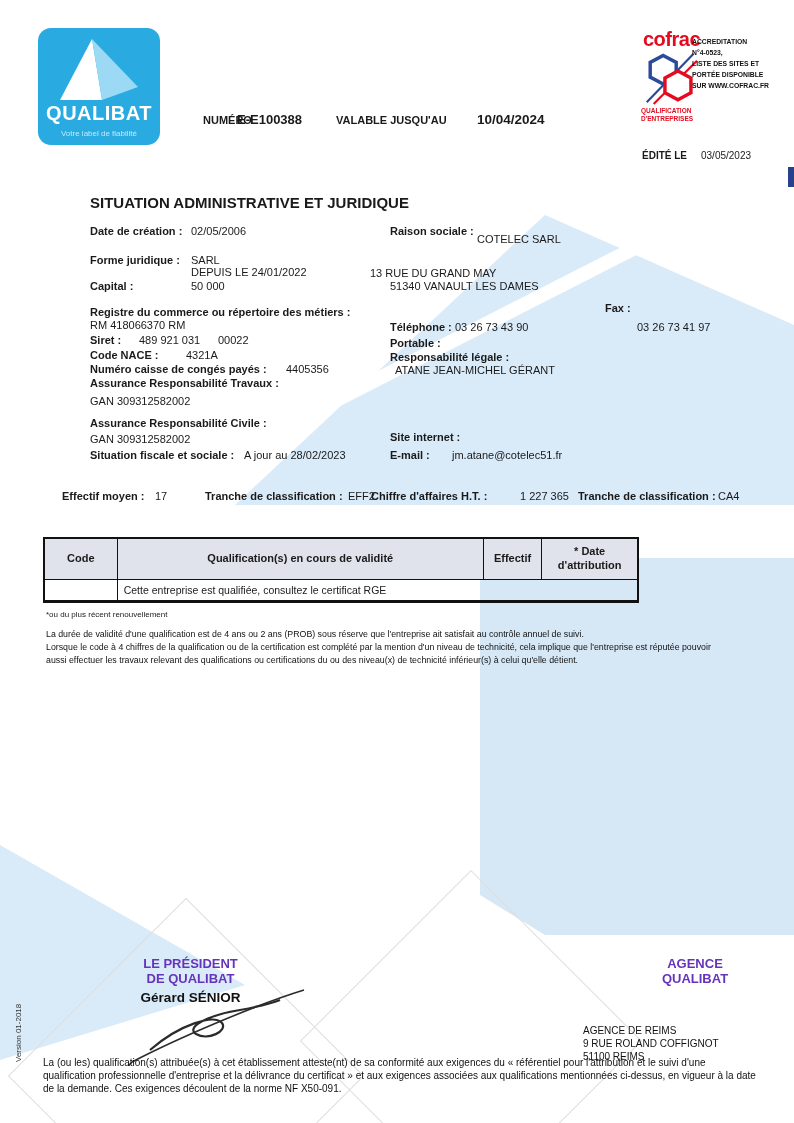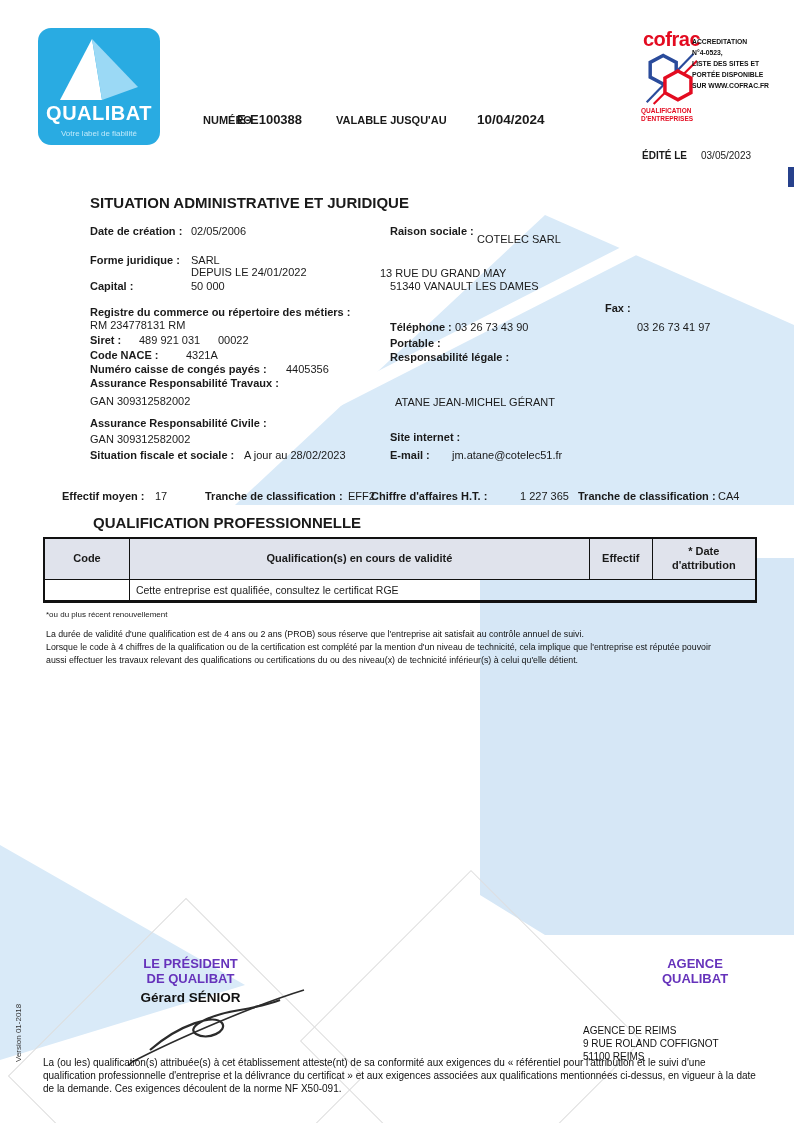--- a/index.html
+++ b/index.html
@@ -27,21 +27,21 @@
   .title{position:absolute;left:175px;top:40px;font-size:27px;font-weight:800;
     letter-spacing:1px;color:#0d0d0d;white-space:nowrap;}
   
   .cofrac-name{position:absolute;left:643px;top:28px;font-size:20px;font-weight:bold;
     color:#e30b20;letter-spacing:-.5px;}
   .cofrac-sub{position:absolute;left:641px;top:107px;font-size:6.5px;font-weight:bold;
     color:#e30b20;line-height:1.3;}
   .accred{position:absolute;left:692px;top:37px;width:100px;font-size:6.8px;
     font-weight:bold;color:#111;line-height:1.6;}
   
-  .qtable{position:absolute;left:43px;top:537px;width:714px;border-collapse:collapse;
+  .qtable{position:absolute;left:43px;top:537px;width:596px;border-collapse:collapse;
     font-size:11px;border:2px solid #111;border-bottom:3px solid #111;}
   .qtable th{border:1.5px solid #111;background:#e0e3ec;font-weight:bold;
     height:36px;padding:2px 4px;text-align:center;font-size:11px;line-height:1.25;}
   .qtable td{border:1.5px solid #111;height:18px;padding:1px 6px;font-size:10.5px;}
   .col-code{width:80px;}
   .col-qual{width:482px;}
   .col-eff{width:55px;}
   .col-date{width:97px;}
   .version{position:absolute;left:14px;top:1062px;transform:rotate(-90deg);
     transform-origin:left top;font-size:8px;color:#333;white-space:nowrap;}
@@ -111,21 +111,21 @@
   <span class="txt" style="left:191px;top:225px;">02/05/2006</span>
 
   <span class="txt b" style="left:90px;top:254px;">Forme juridique :</span>
   <span class="txt" style="left:191px;top:254px;">SARL</span>
   <span class="txt" style="left:191px;top:266px;">DEPUIS LE 24/01/2022</span>
 
   <span class="txt b" style="left:90px;top:280px;">Capital :</span>
   <span class="txt" style="left:191px;top:280px;">50 000</span>
 
   <span class="txt b" style="left:90px;top:306px;">Registre du commerce ou répertoire des métiers :</span>
-  <span class="txt" style="left:90px;top:319px;">RM 234778131 RM</span>
+  <span class="txt" style="left:90px;top:319px;">RM 418066370 RM</span>
 
   <span class="txt b" style="left:90px;top:334px;">Siret :</span>
   <span class="txt" style="left:139px;top:334px;">489 921 031</span>
   <span class="txt" style="left:218px;top:334px;">00022</span>
 
   <span class="txt b" style="left:90px;top:349px;">Code NACE :</span>
   <span class="txt" style="left:186px;top:349px;">4321A</span>
 
   <span class="txt b" style="left:90px;top:363px;">Numéro caisse de congés payés :</span>
   <span class="txt" style="left:286px;top:363px;">4405356</span>
@@ -135,48 +135,47 @@
 
   <span class="txt b" style="left:90px;top:417px;">Assurance Responsabilité Civile :</span>
   <span class="txt" style="left:90px;top:433px;">GAN 309312582002</span>
 
   <span class="txt b" style="left:90px;top:449px;">Situation fiscale et sociale :</span>
   <span class="txt" style="left:244px;top:449px;">A jour au 28/02/2023</span>
 
   <span class="txt b" style="left:390px;top:225px;">Raison sociale :</span>
   <span class="txt" style="left:477px;top:233px;">COTELEC SARL</span>
 
-  <span class="txt" style="left:380px;top:267px;text-align:right;">13 RUE DU GRAND MAY</span>
+  <span class="txt" style="left:370px;top:267px;text-align:right;">13 RUE DU GRAND MAY</span>
   <span class="txt" style="left:390px;top:280px;">51340 VANAULT LES DAMES</span>
 
   <span class="txt b" style="left:390px;top:321px;">Téléphone :</span>
   <span class="txt" style="left:455px;top:321px;">03 26 73 43 90</span>
   <span class="txt b" style="left:605px;top:302px;">Fax :</span>
   <span class="txt" style="left:637px;top:321px;">03 26 73 41 97</span>
 
   <span class="txt b" style="left:390px;top:337px;">Portable :</span>
 
   <span class="txt b" style="left:390px;top:351px;">Responsabilité légale :</span>
-  <span class="txt" style="left:395px;top:364px;margin-top:32px;">ATANE JEAN-MICHEL GÉRANT</span>
+  <span class="txt" style="left:395px;top:364px;">ATANE JEAN-MICHEL GÉRANT</span>
 
   <span class="txt b" style="left:390px;top:431px;">Site internet :</span>
 
   <span class="txt b" style="left:390px;top:449px;">E-mail :</span>
   <span class="txt" style="left:452px;top:449px;">jm.atane@cotelec51.fr</span>
 
   <span class="txt b" style="left:62px;top:490px;">Effectif moyen :</span>
   <span class="txt" style="left:155px;top:490px;">17</span>
   <span class="txt b" style="left:205px;top:490px;">Tranche de classification :</span>
   <span class="txt" style="left:348px;top:490px;">EFF2</span>
   <span class="txt b" style="left:371px;top:490px;">Chiffre d'affaires H.T. :</span>
   <span class="txt" style="left:520px;top:490px;">1 227 365</span>
   <span class="txt b" style="left:578px;top:490px;">Tranche de classification :</span>
   <span class="txt" style="left:718px;top:490px;">CA4</span>
 
-  <div class="txt b" style="left:93px;top:514px;font-size:15px;">QUALIFICATION PROFESSIONNELLE</div>
 
   <table class="qtable">
     <thead>
       <tr>
         <th class="col-code">Code</th>
         <th class="col-qual">Qualification(s) en cours de validité</th>
         <th class="col-eff">Effectif</th>
         <th class="col-date">
           <div>* Date</div>
           <div>d'attribution</div>

